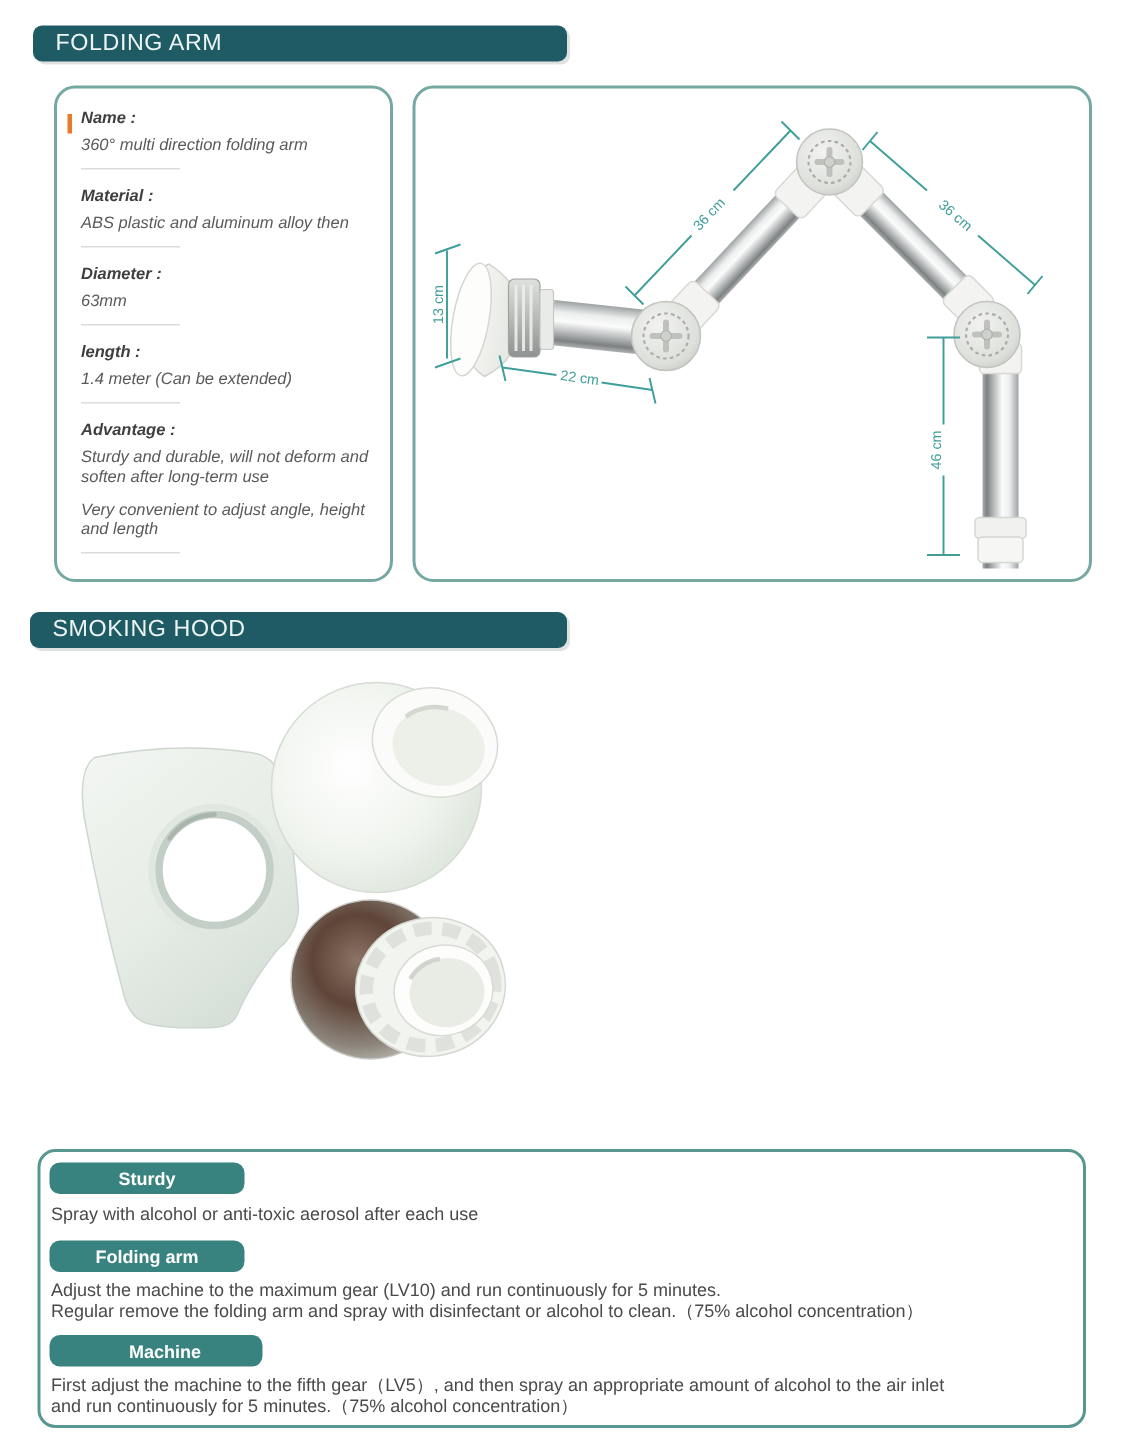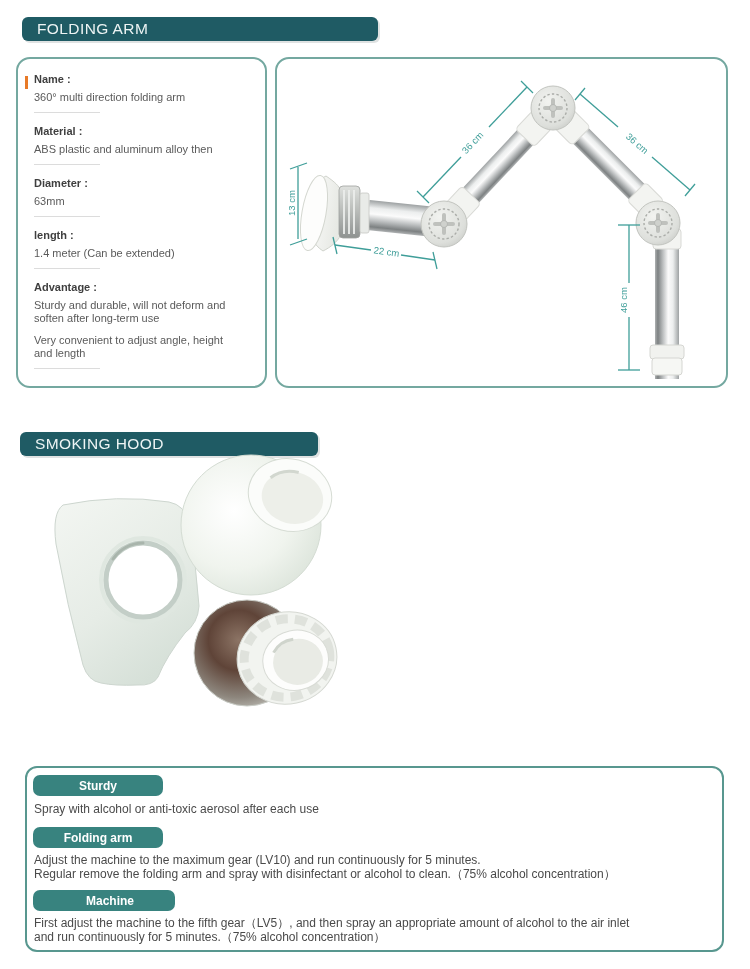--- a/index.html
+++ b/index.html
@@ -5,26 +5,26 @@
   html,body{margin:0;padding:0;background:#ffffff;}
   .page{position:relative;width:750px;height:969px;background:#ffffff;
         font-family:"Liberation Sans",sans-serif;overflow:hidden;}
 
   
   .banner{position:absolute;height:24px;background:#1f5b64;border-radius:6px;
           color:#edf4f4;font-size:15.5px;letter-spacing:.4px;
           display:flex;align-items:center;padding-left:15px;box-sizing:border-box;
           box-shadow:2px 2px 0 rgba(140,150,150,.28);}
   .banner-folding{left:22px;top:17px;width:356px;}
-  .banner-smoking{left:20px;top:408px;width:298px;margin-top:24px;}
+  .banner-smoking{left:20px;top:408px;width:358px;}
   .banner-clean{left:22px;top:730px;width:382px;}
 
   
   .panel{position:absolute;background:#ffffff;border:2px solid #74a8a0;border-radius:14px;box-sizing:border-box;}
-  .spec-box{left:16px;top:57px;width:251px;height:331px;padding:14px 8px 0 16px;}
+  .spec-box{left:36px;top:57px;width:226px;height:331px;padding:14px 8px 0 16px;font-style:italic;}
   .diagram-box{left:275px;top:57px;width:453px;height:331px;}
   .clean-box{left:25px;top:766px;width:699px;height:186px;border-color:#58978f;border-radius:12px;}
 
   
   .accent-bar{position:absolute;left:7px;top:17px;width:3px;height:13px;background:#e87a28;}
   .spec-label{font-size:11px;color:#3f3f3f;font-weight:bold;}
   .spec-value{font-size:11px;color:#5a5a5a;line-height:13px;margin-top:6px;max-width:196px;}
   .spec-value + .spec-value{margin-top:9px;}
   .spec-sep{border:none;border-top:1px solid #dcdcdc;width:66px;margin:8px 0 12px 0;}
 

